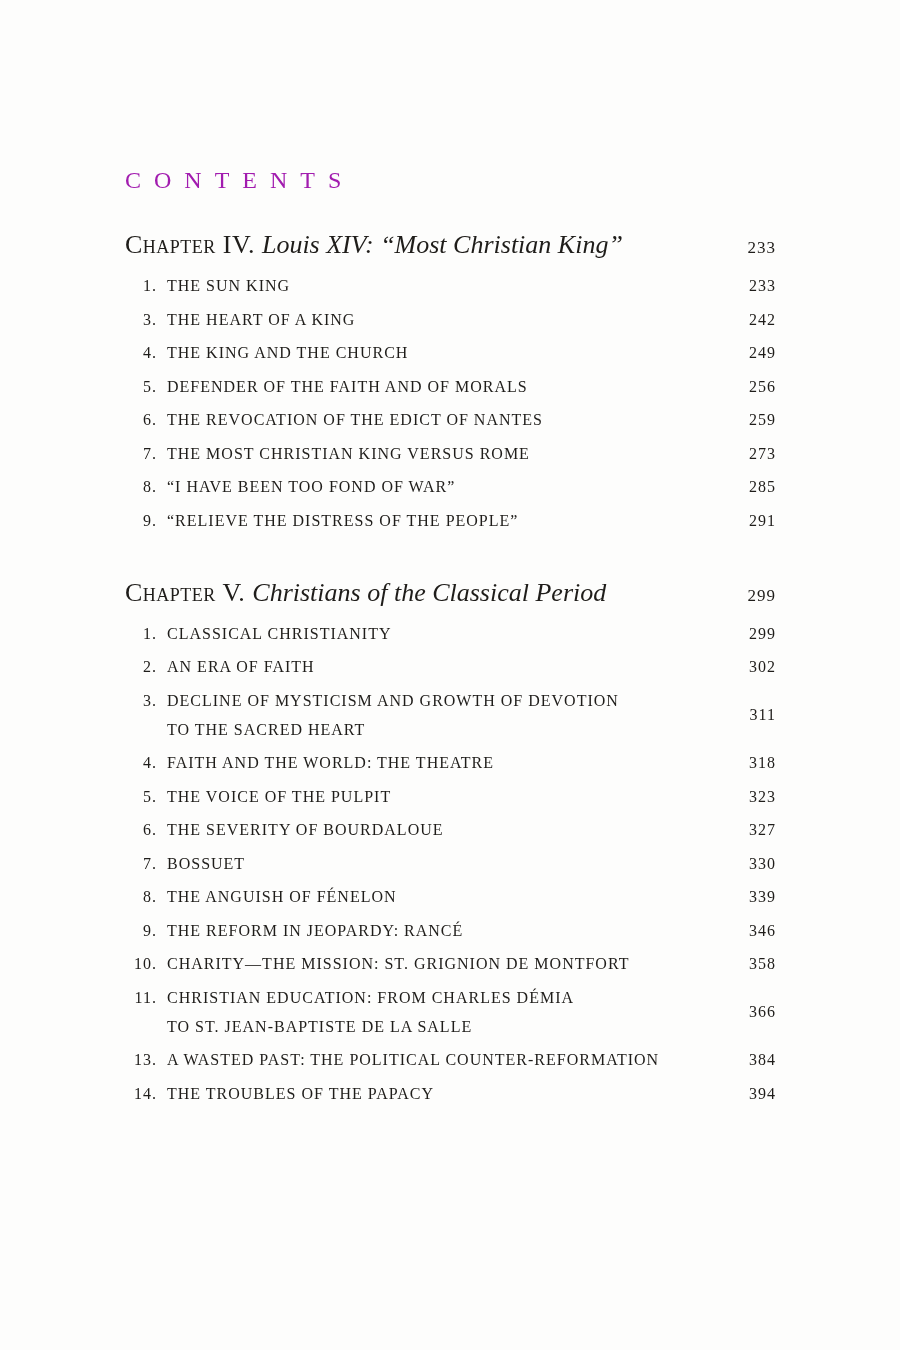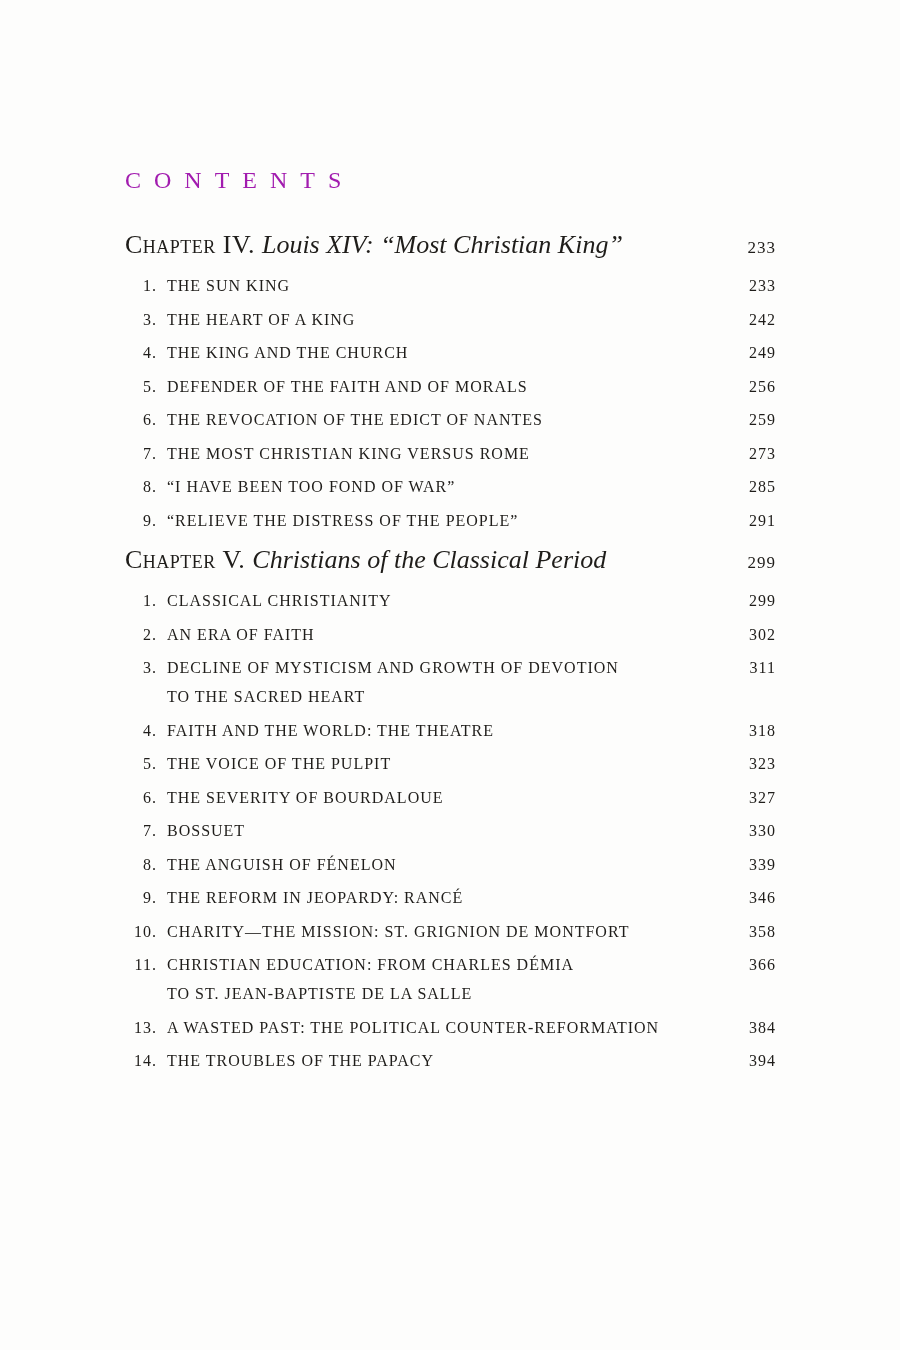--- a/index.html
+++ b/index.html
@@ -22,21 +22,21 @@
   }
   .toc-title {
     font-size: 24px;
     line-height: 1;
     letter-spacing: 13px;
     font-weight: 400;
     color: #a21caf;
     margin: 0;
   }
   .chapter { margin-top: 36px; }
-  .chapter + .chapter { margin-top: 12px; }
+  .chapter + .chapter { margin-top: 45px; }
   .chapter-head {
     display: flex;
     align-items: baseline;
     line-height: 34px;
   }
   .chapter-head-text { flex: 1; min-width: 0; }
   .chapter-label {
     font-variant: small-caps;
     font-size: 26px;
     letter-spacing: 0.5px;
@@ -48,21 +48,21 @@
   }
   .chapter-page {
     font-size: 17px;
     letter-spacing: 1px;
     text-align: right;
     min-width: 48px;
   }
   .entries { margin-top: 10px; }
   .entry {
     display: flex;
-    align-items: flex-start;
+    align-items: center;
     margin-bottom: 12.5px;
     font-size: 16px;
     letter-spacing: 1px;
     line-height: 21px;
     gap: 21px;
   }
   .entry-main { flex: 1; min-width: 0; }
   .entry-num {
     display: inline-block;
     min-width: 32px;

